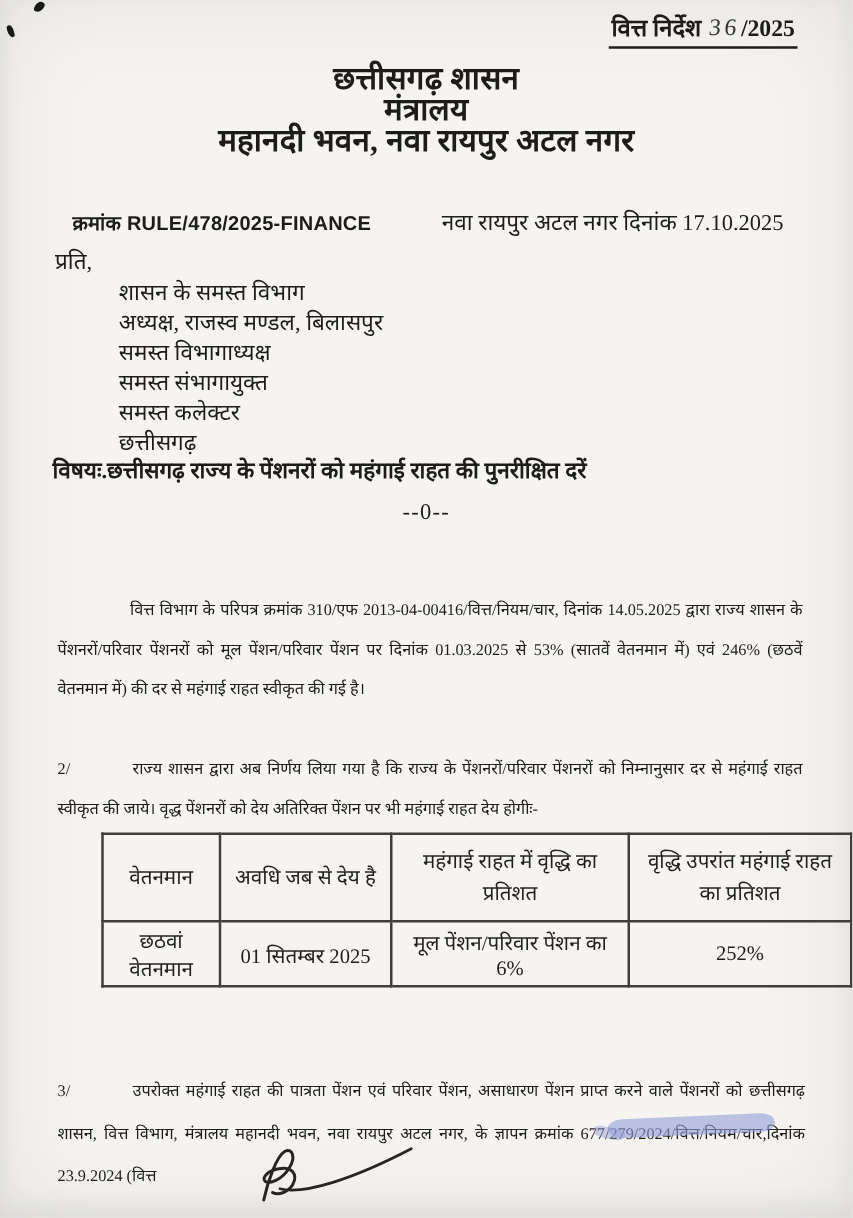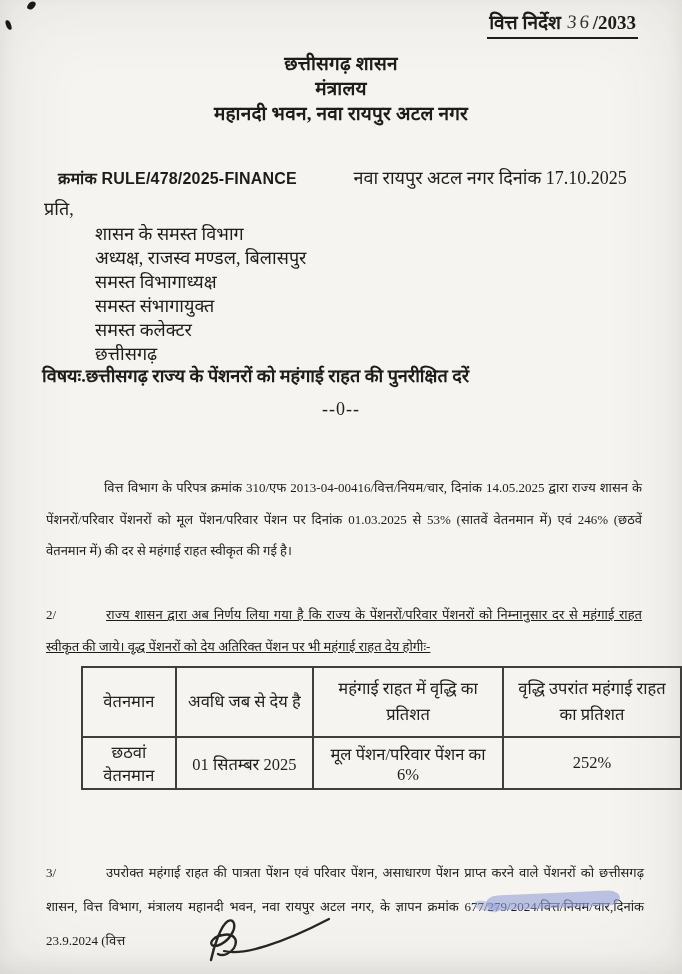--- a/index.html
+++ b/index.html
@@ -27,21 +27,21 @@
     white-space: nowrap;
   }
   .directive .hand {
     font-weight: 500; display: inline-block;
     transform: skewX(-6deg) translateY(-1px);
     letter-spacing: 3px; color: #34332f; padding: 0 1px;
   }
 
   .org {
     position: absolute; top: 51px; left: 0; right: 0;
-    text-align: center; font-size: 19px; font-weight: 600;
+    text-align: center; font-size: 25px; font-weight: 600;
     line-height: 25px; letter-spacing: 0.2px;
   }
 
   .refline {
     position: absolute; top: 165px; left: 58px; right: 60px;
     font-size: 18px; white-space: nowrap;
   }
   .refno {
     font-family: "Liberation Sans", "DejaVu Sans", sans-serif;
     font-weight: bold; font-size: 16px; letter-spacing: 0.2px;
@@ -64,21 +64,21 @@
   .separator {
     position: absolute; top: 399px; left: 0; right: 0;
     text-align: center; font-size: 18px; letter-spacing: 1px;
   }
 
   .para {
     position: absolute; left: 46px; width: 596px;
     font-size: 13px; line-height: 31.5px; text-align: justify; margin-top: 34px;
   }
   .para-1 { top: 438px; text-indent: 58px; }
-  .para-2 { top: 565px; text-decoration: underline; }
+  .para-2 { top: 565px; }
   .para-3 { top: 822px; line-height: 34px; width: 598px; }
   .pnum { display: inline-block; width: 60px; text-indent: 0; }
 
   table.dr-table {
     position: absolute; top: 666px; left: 57px;
     border-collapse: collapse; table-layout: fixed;
     font-size: 16.5px; color: #201f1d; margin-left: 24px;
   }
   .dr-table th, .dr-table td {
     border: 2px solid #403e3a; text-align: center;
@@ -105,21 +105,21 @@
 </head>
 <body>
 
 <div class="page">
 
   <div class="speck speck-1"></div>
   <div class="speck speck-2"></div>
 
   <div class="directive">
     <span>वित्त निर्देश</span>
-    <span class="hand">36</span><span>/2033</span>
+    <span class="hand">36</span><span>/2025</span>
   </div>
 
   <div class="org">
     <div>छत्तीसगढ़ शासन</div>
     <div>मंत्रालय</div>
     <div>महानदी भवन, नवा रायपुर अटल नगर</div>
   </div>
 
   <div class="refline">
     <span class="refno">क्रमांक RULE/478/2025-FINANCE</span>

